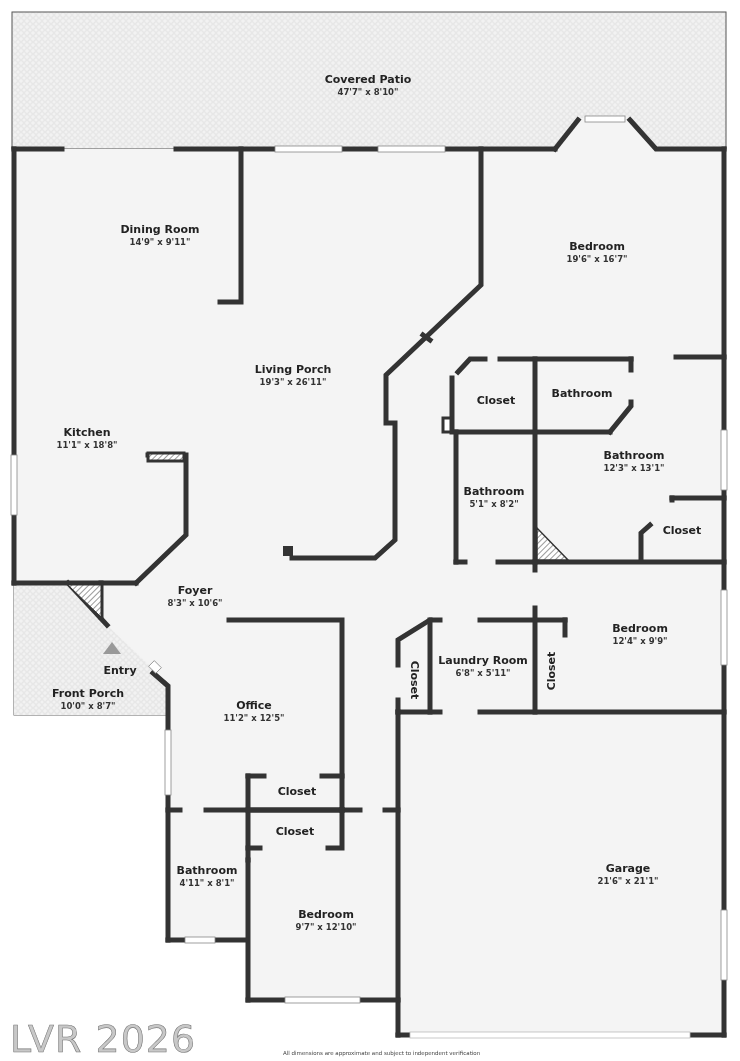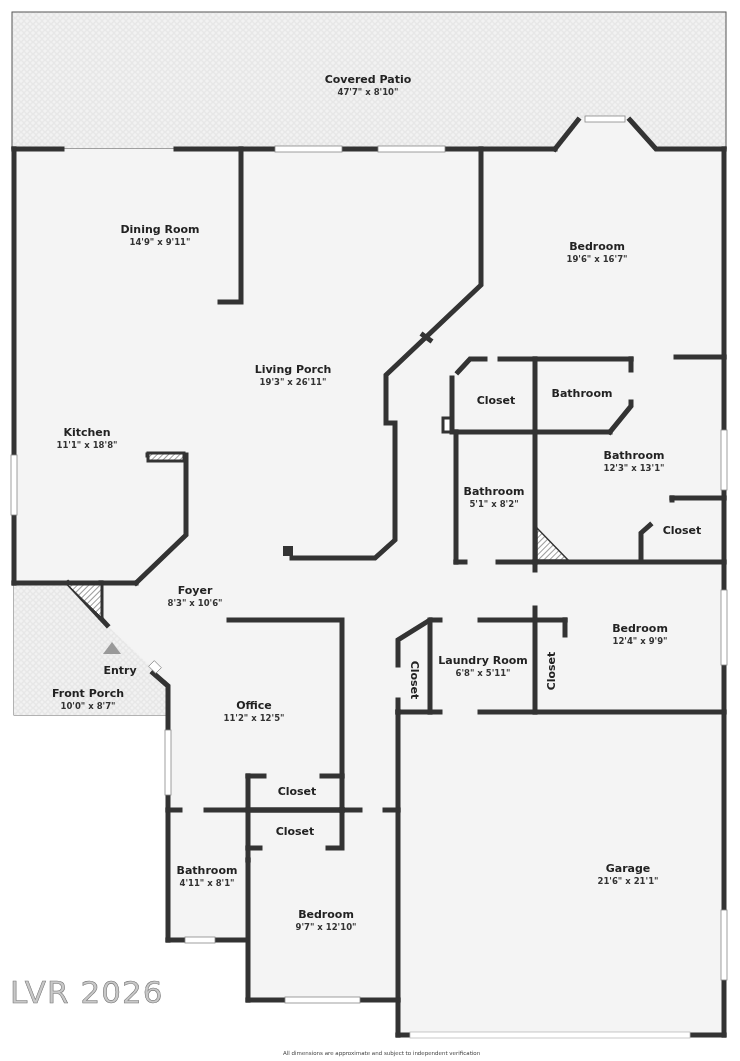--- a/index.html
+++ b/index.html
@@ -3,21 +3,21 @@
 <meta charset="utf-8">
 <style>
   html,body{margin:0;padding:0;background:#ffffff;}
   body{width:740px;height:1061px;position:relative;overflow:hidden;font-family:"DejaVu Sans","Liberation Sans",sans-serif;}
   #plan{position:absolute;left:0;top:0;width:740px;height:1061px;}
   .room-label{position:absolute;text-align:center;transform:translate(-50%,-50%);color:#222;line-height:1.25;white-space:nowrap;}
   .room-name{font-weight:bold;font-size:11px;display:block;}
   .room-dim{font-weight:bold;font-size:8.5px;display:block;color:#333;}
   .vertical{transform:translate(-50%,-50%) rotate(90deg);}
   .vertical-ccw{transform:translate(-50%,-50%) rotate(-90deg);}
-  .watermark{position:absolute;left:10px;top:974px;font-size:31px;color:#9a9a9a;letter-spacing:1px;font-family:"DejaVu Sans","Liberation Sans",sans-serif;-webkit-text-stroke:0.6px #777;color:#c8c8c8;}
+  .watermark{position:absolute;left:10px;top:1017px;font-size:38px;color:#9a9a9a;letter-spacing:1px;font-family:"DejaVu Sans","Liberation Sans",sans-serif;-webkit-text-stroke:0.6px #777;color:#c8c8c8;}
   .disclaimer{position:absolute;left:283px;top:1050px;font-size:5.5px;color:#444;}
 </style>
 </head>
 <body>
 
 <svg id="plan" viewBox="0 0 740 1061" xmlns="http://www.w3.org/2000/svg">
   <defs>
     <pattern id="tile" width="6" height="6" patternUnits="userSpaceOnUse">
       <rect width="6" height="6" fill="#f2f2f2"></rect>
       <rect x="0.8" y="0.8" width="4.4" height="4.4" rx="1.2" fill="none" stroke="#dcdcdc" stroke-width="0.7"></rect>

